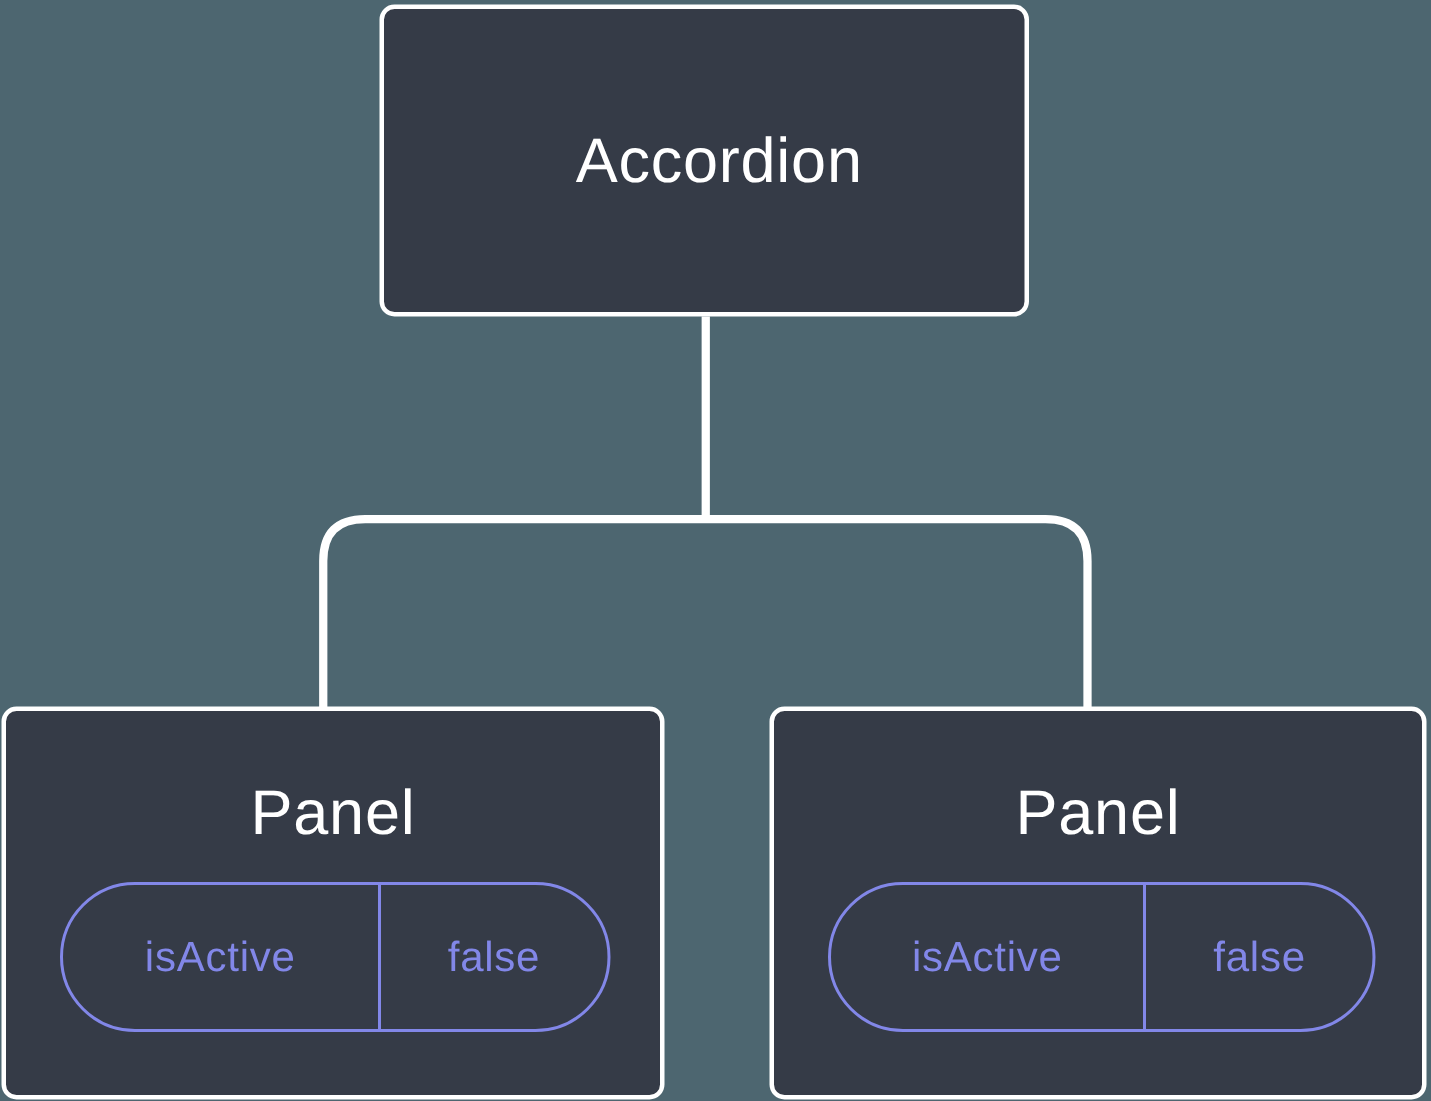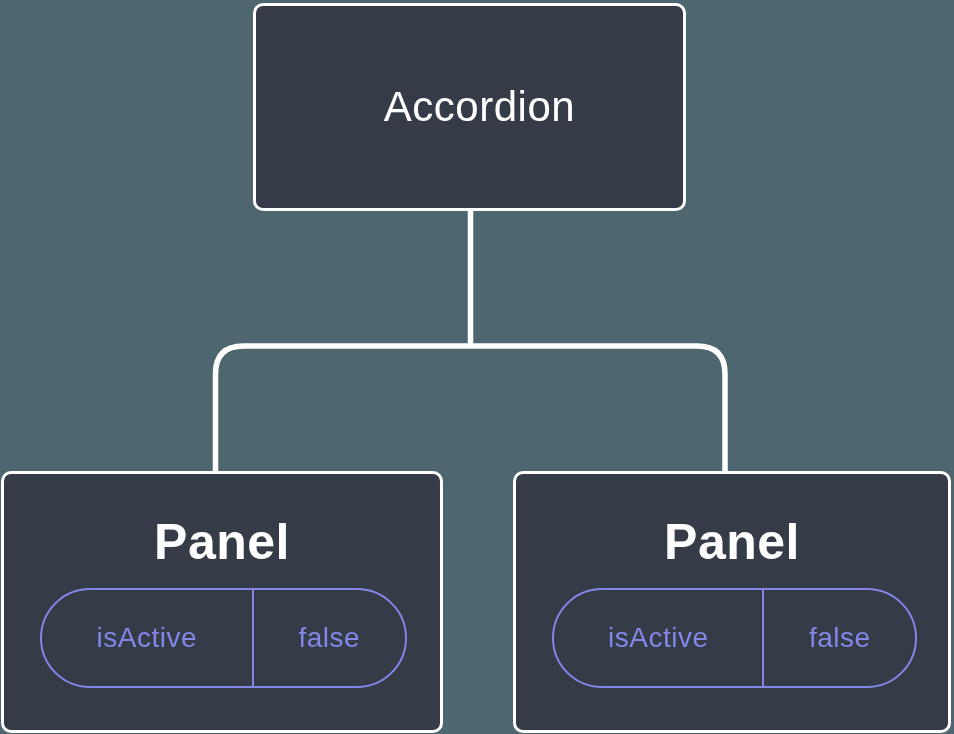--- a/index.html
+++ b/index.html
@@ -58,22 +58,22 @@
     top: 471px;
     width: 438px;
   }
   .panel-title {
     position: absolute;
     top: 42px;
     left: 0;
     width: 100%;
     text-align: center;
     color: #FFFFFF;
-    font-size: 50px;
-    font-weight: 700;
+    font-size: 42px;
+    font-weight: 400;
     line-height: 52px;
     letter-spacing: 0.5px;
   }
   .state-pill {
     position: absolute;
     left: 36px;
     top: 114px;
     width: 367px;
     height: 100px;
     border: 2px solid #8287E8;

